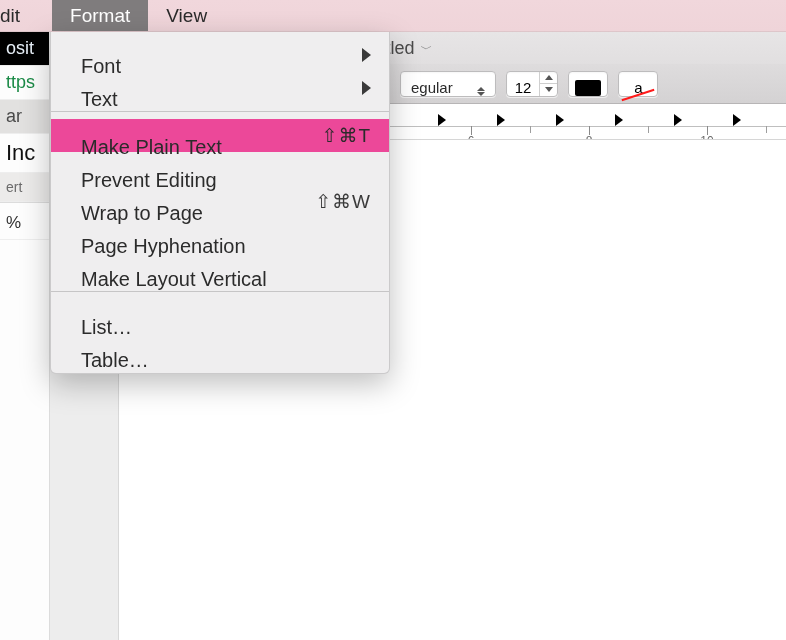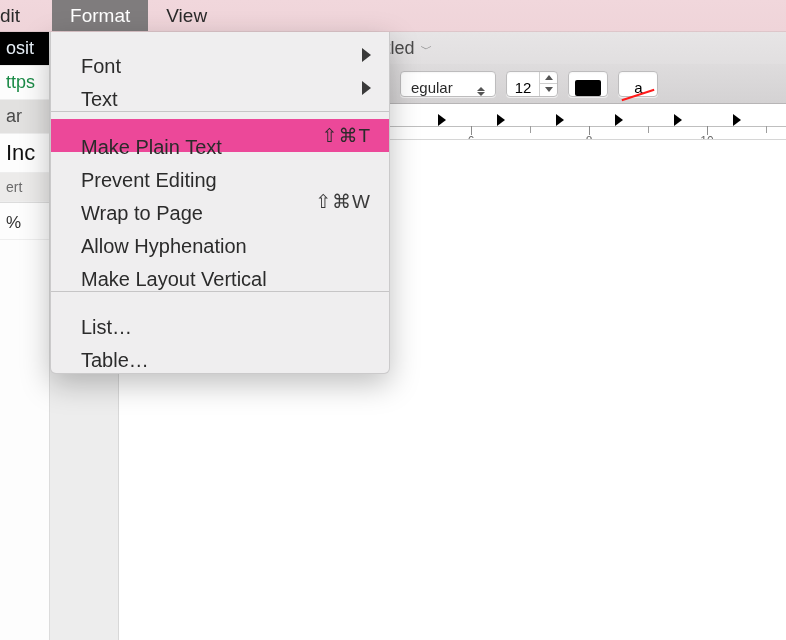--- a/index.html
+++ b/index.html
@@ -238,21 +238,21 @@
     <span class="shortcut">⇧⌘T</span>
   </div>
   <div class="row">
     <span class="label">Prevent Editing</span>
   </div>
   <div class="row">
     <span class="label">Wrap to Page</span>
     <span class="shortcut">⇧⌘W</span>
   </div>
   <div class="row">
-    <span class="label">Allow Hyphenation</span>
+    <span class="label">Page Hyphenation</span>
   </div>
   <div class="row">
     <span class="label">Make Layout Vertical</span>
   </div>
   <div class="sep"></div>
   <div class="row">
     <span class="label">List…</span>
   </div>
   <div class="row">
     <span class="label">Table…</span>

